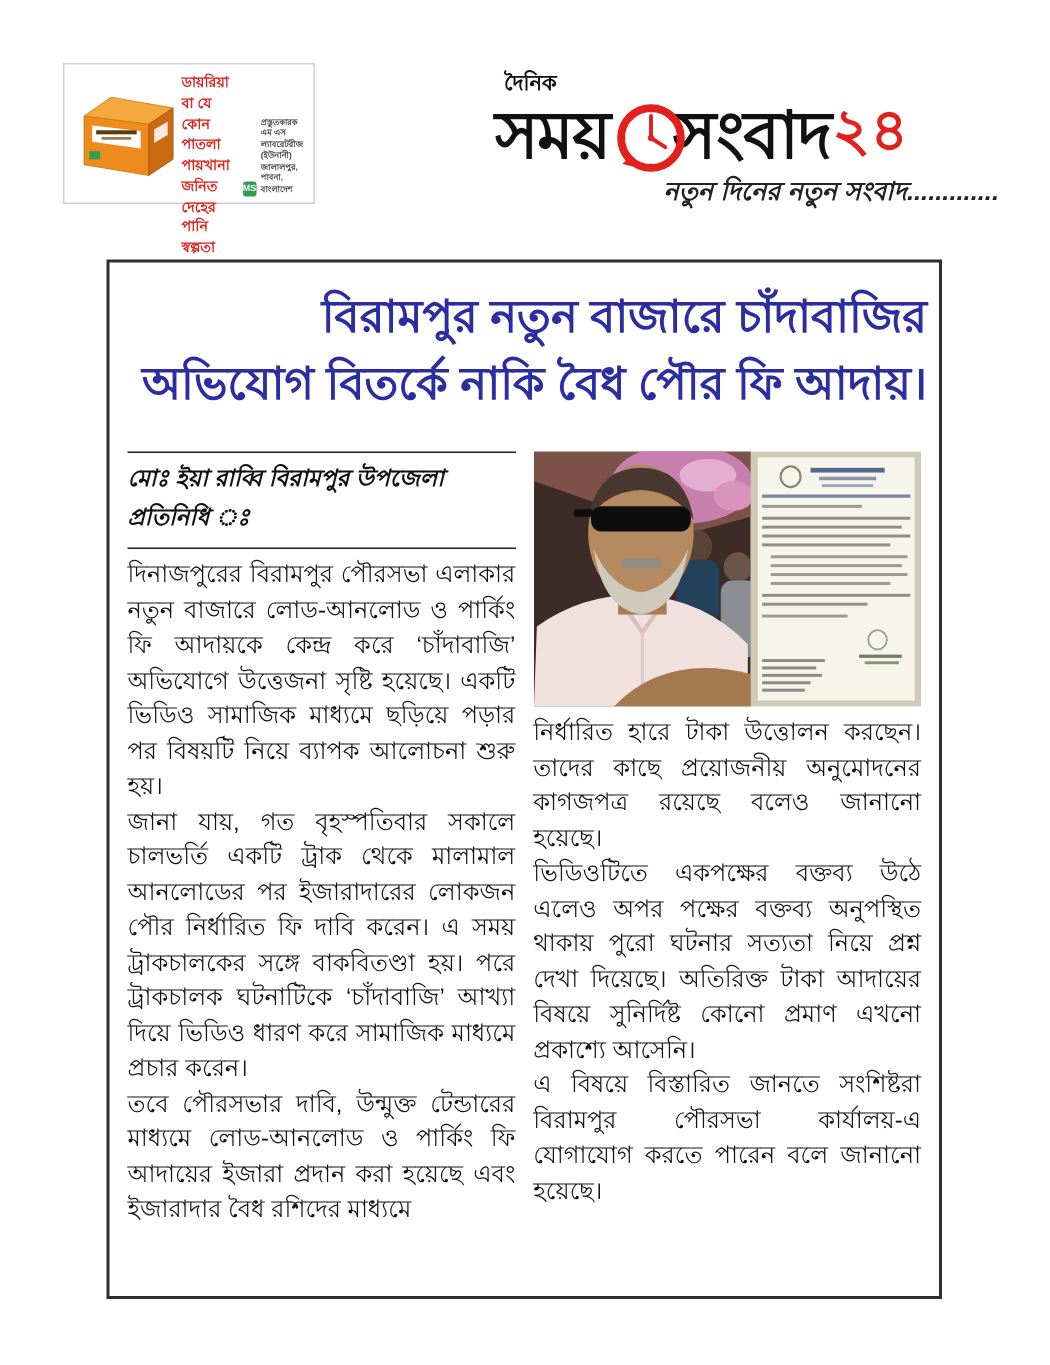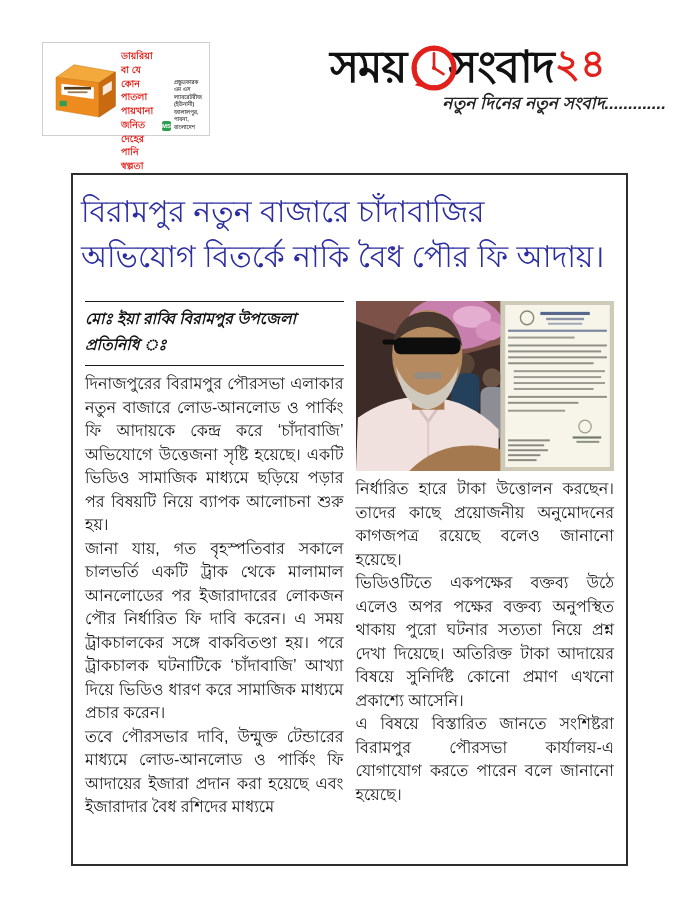--- a/index.html
+++ b/index.html
@@ -32,21 +32,21 @@
             align-items:center; justify-content:space-between; padding:0 12px 0 34px; }
   .topbar-url { color:#fff; font-size:10px; font-weight:bold; }
   .fb-badge { display:flex; align-items:center; gap:4px; }
   .fb-icon { width:11px; height:11px; background:#3d5a96; color:#fff; font-size:9px; font-weight:bold;
              display:flex; align-items:center; justify-content:center; border-radius:2px; font-family:"Liberation Serif",serif; }
   .fb-label { color:#fff; font-size:10px; font-weight:bold; }
 
   
   .article { position:absolute; left:71px; top:173px; width:557px; height:693px;
              border:2px solid #2e2e2e; background:#fff; padding:14px 8px 6px 8px; }
-  .headline { text-align:left; font-weight:400; font-size:30px; line-height:45px; }
+  .headline { text-align:right; font-weight:700; font-size:30px; line-height:45px; }
   .cols { display:flex; gap:12px; margin-top:22px; padding:0 4px; }
   .col { width:50%; }
   .byline { font-size:15.5px; font-weight:bold; font-style:italic; color:#111;
             border-top:1.5px solid #1a1a1a; border-bottom:1.5px solid #1a1a1a;
             padding:5px 0 6px 0; margin-bottom:6px; }
   .para { font-size:16px; line-height:23.5px; color:#141414; text-align:justify; }
   .photo-wrap { width:100%; height:170px; margin-bottom:6px; }
   .photo-wrap svg { width:100%; height:100%; display:block; }
 </style>
 </head>
@@ -74,20 +74,21 @@
         <div class="ad-maker-lines">
           <div>প্রস্তুতকারক</div>
           <div>এম এস ল্যাবরেটরীজ (ইউনানী)</div>
           <div>জালালপুর, পাবনা, বাংলাদেশ</div>
         </div>
       </div>
     </div>
   </div>
 
   <div class="masthead">
+    <div class="mh-daily">দৈনিক</div>
     <div class="mh-row">
       <span class="mh-word">সময়</span>
       <span class="mh-clock">
         <svg viewBox="0 0 60 60" width="52" height="52">
           <circle cx="30" cy="30" r="23" fill="none" stroke="#e2211c" stroke-width="6"></circle>
           <line x1="30" y1="30" x2="30" y2="13" stroke="#e2211c" stroke-width="3" stroke-linecap="round"></line>
           <line x1="30" y1="30" x2="41" y2="37" stroke="#e2211c" stroke-width="3" stroke-linecap="round"></line>
           <circle cx="30" cy="30" r="2.4" fill="#e2211c"></circle>
           <g fill="#e2211c">
             <circle cx="30" cy="9" r="1.4"></circle>

